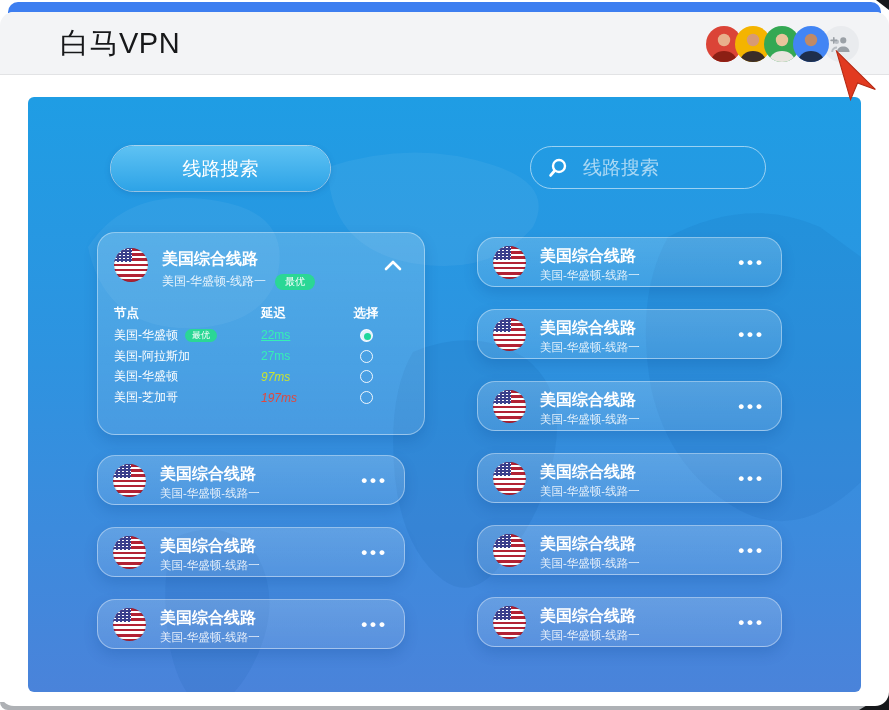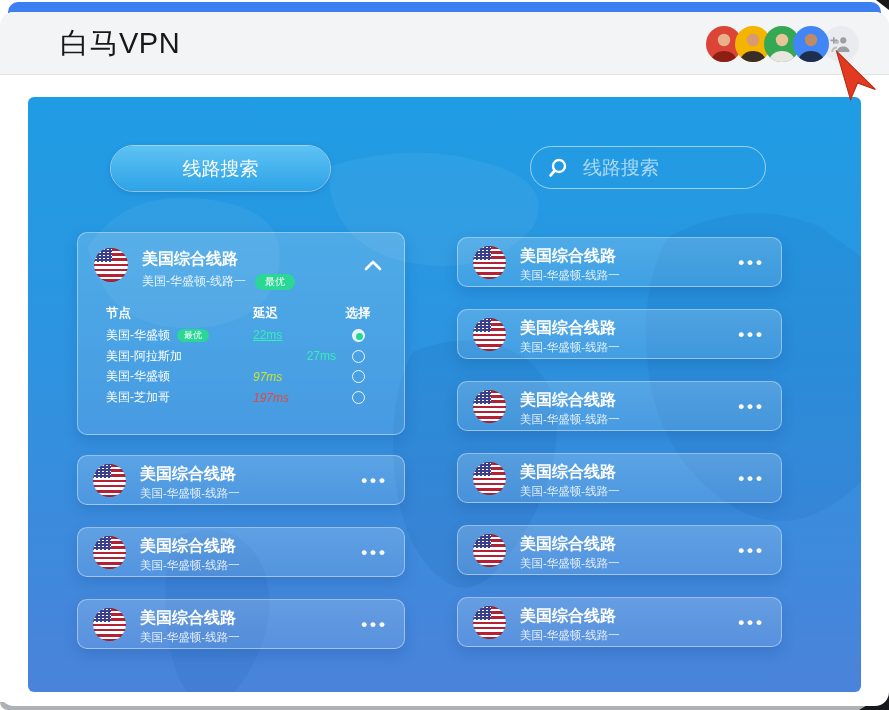--- a/index.html
+++ b/index.html
@@ -45,34 +45,34 @@
 
   
   .flag{display:block;border-radius:50%;position:relative;overflow:hidden;flex:none;
         background:repeating-linear-gradient(180deg,#b22234 0 2.6px,#ffffff 2.6px 5.2px);
         box-shadow:inset 0 0 0 1px rgba(0,0,0,.12);}
   .flag::before{content:'';position:absolute;left:0;top:0;width:54%;height:42%;background-color:#3a3f8c;
         background-image:radial-gradient(#ffffff .8px,transparent 1px);background-size:4px 3px;}
 
   
   .cardish{background:linear-gradient(180deg,rgba(255,255,255,.19),rgba(255,255,255,.10));
-           border:1px solid rgba(255,255,255,.40);border-radius:10px;
-           box-shadow:0 6px 14px rgba(8,58,128,.18);}
+           border:1px solid rgba(255,255,255,.40);border-radius:18px;
+           box-shadow:0 6px 14px rgba(8,58,128,.18);margin-left:20px;}
 
   
   .exp-card{position:absolute;left:49px;top:135px;width:328px;height:203px;}
   .exp-card .flag{position:absolute;left:16px;top:15px;width:34px;height:34px;}
   .exp-title{position:absolute;left:64px;top:16px;font-size:16px;font-weight:bold;color:#ffffff;}
   .exp-subrow{position:absolute;left:64px;top:40px;display:flex;align-items:center;}
   .exp-sub{font-size:12px;color:rgba(255,255,255,.88);}
   .badge{display:inline-block;margin-left:9px;background:#2bd795;color:#ffffff;font-size:10px;line-height:16px;
          padding:0 10px;border-radius:9px;}
   .chevron{position:absolute;right:22px;top:27px;cursor:pointer;}
 
-  .table{position:absolute;left:28px;top:68px;width:274px;}
+  .table{position:absolute;left:16px;top:68px;width:274px;}
   .t-row{display:grid;grid-template-columns:147px 83px 44px;align-items:center;height:20.8px;}
   .t-head{height:24px;font-weight:bold;}
   .t-row .c1{display:flex;align-items:center;font-size:12px;color:#ffffff;}
   .t-row .c2{font-size:12px;}
   .t-row .c3{display:flex;justify-content:center;}
   .t-head .c1,.t-head .c2{font-size:12.5px;color:#ffffff;}
   .t-head .c3{font-size:12.5px;color:#ffffff;}
   .badge-sm{display:inline-block;margin-left:7px;background:#2bd795;color:#ffffff;font-size:9px;line-height:13px;
             padding:0 7px;border-radius:7px;}
   .radio{width:13px;height:13px;border-radius:50%;border:1.5px solid rgba(255,255,255,.9);position:relative;cursor:pointer;}
@@ -188,21 +188,21 @@
               </span>
             <span class="c2" style="color: rgb(53, 240, 181); text-decoration: underline;">22ms</span>
             <span class="c3">
                 <span class="radio selected"></span>
               </span>
           </div>
           <div class="t-row">
             <span class="c1">
                 <span>美国-阿拉斯加</span>
               </span>
-            <span class="c2" style="color: rgb(53, 240, 181); text-align: right;">27ms</span>
+            <span class="c2" style="color: rgb(53, 240, 181);">27ms</span>
             <span class="c3">
                 <span class="radio"></span>
               </span>
           </div>
           <div class="t-row">
             <span class="c1">
                 <span>美国-华盛顿</span>
               </span>
             <span class="c2" style="color: rgb(203, 228, 47); font-style: italic;">97ms</span>
             <span class="c3">

